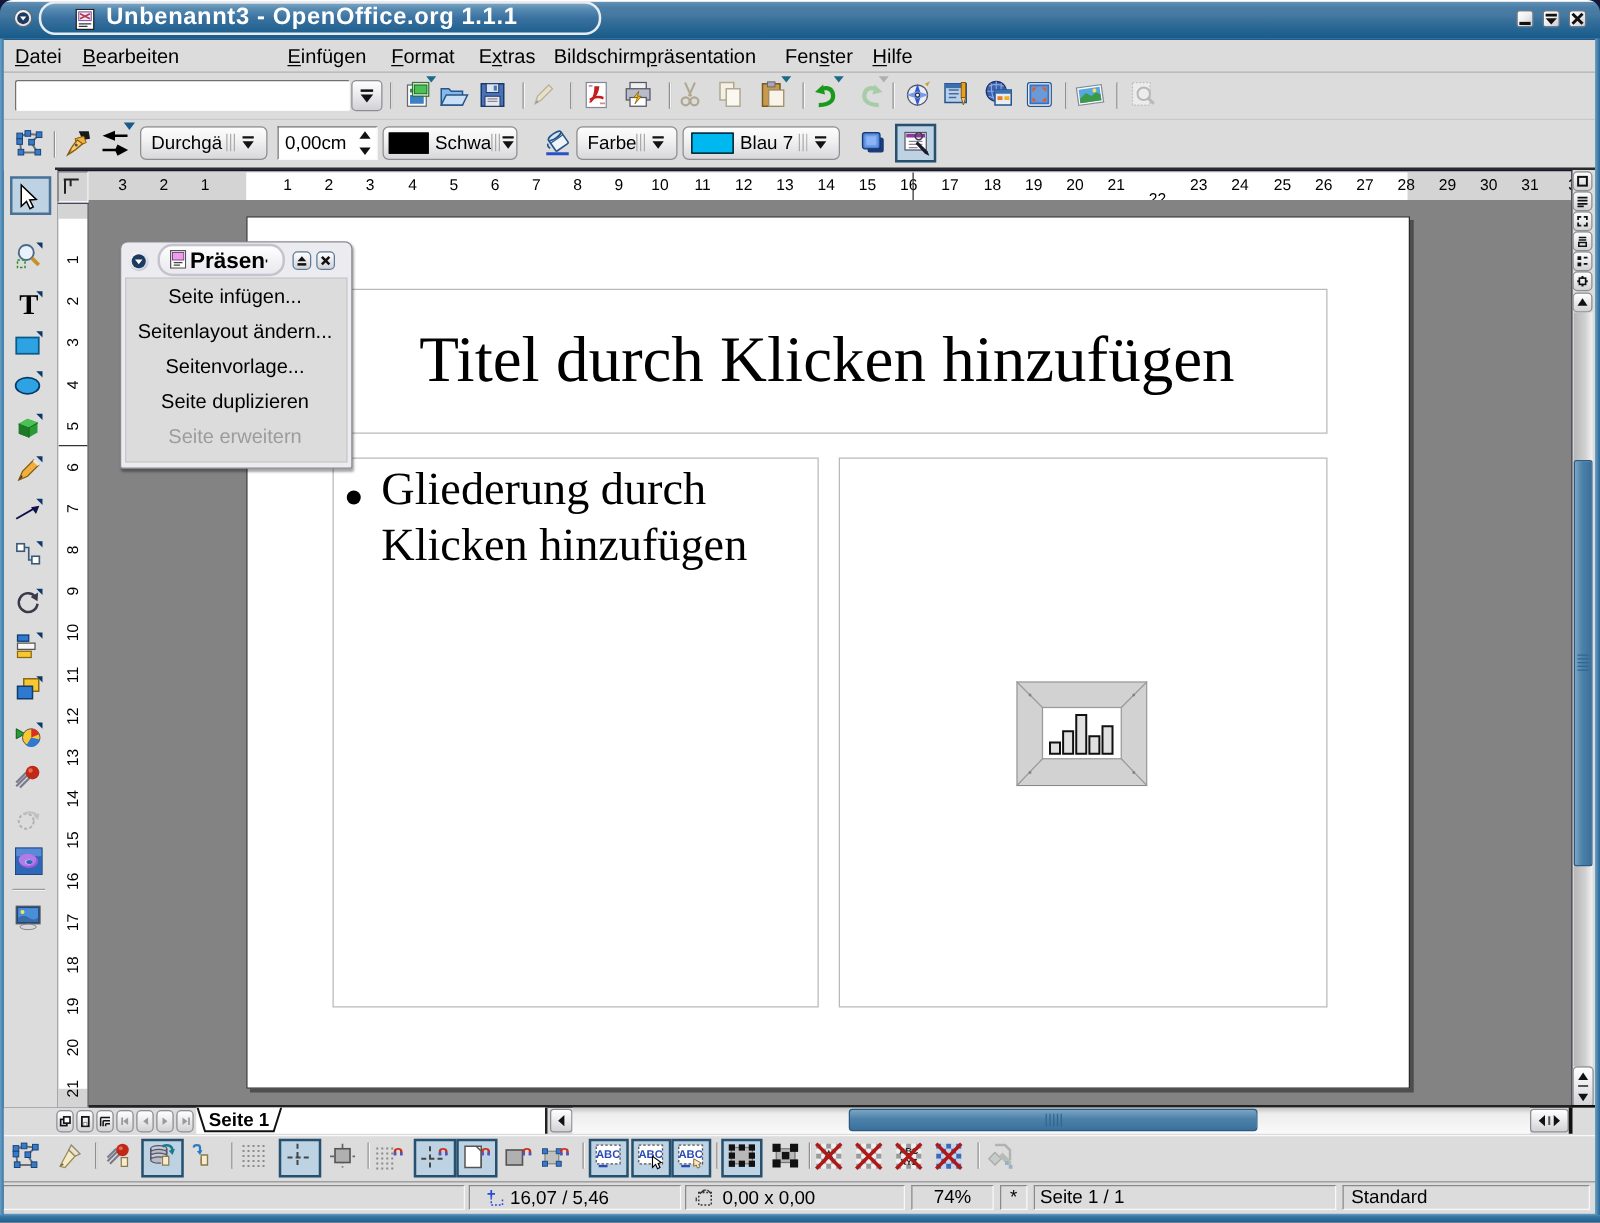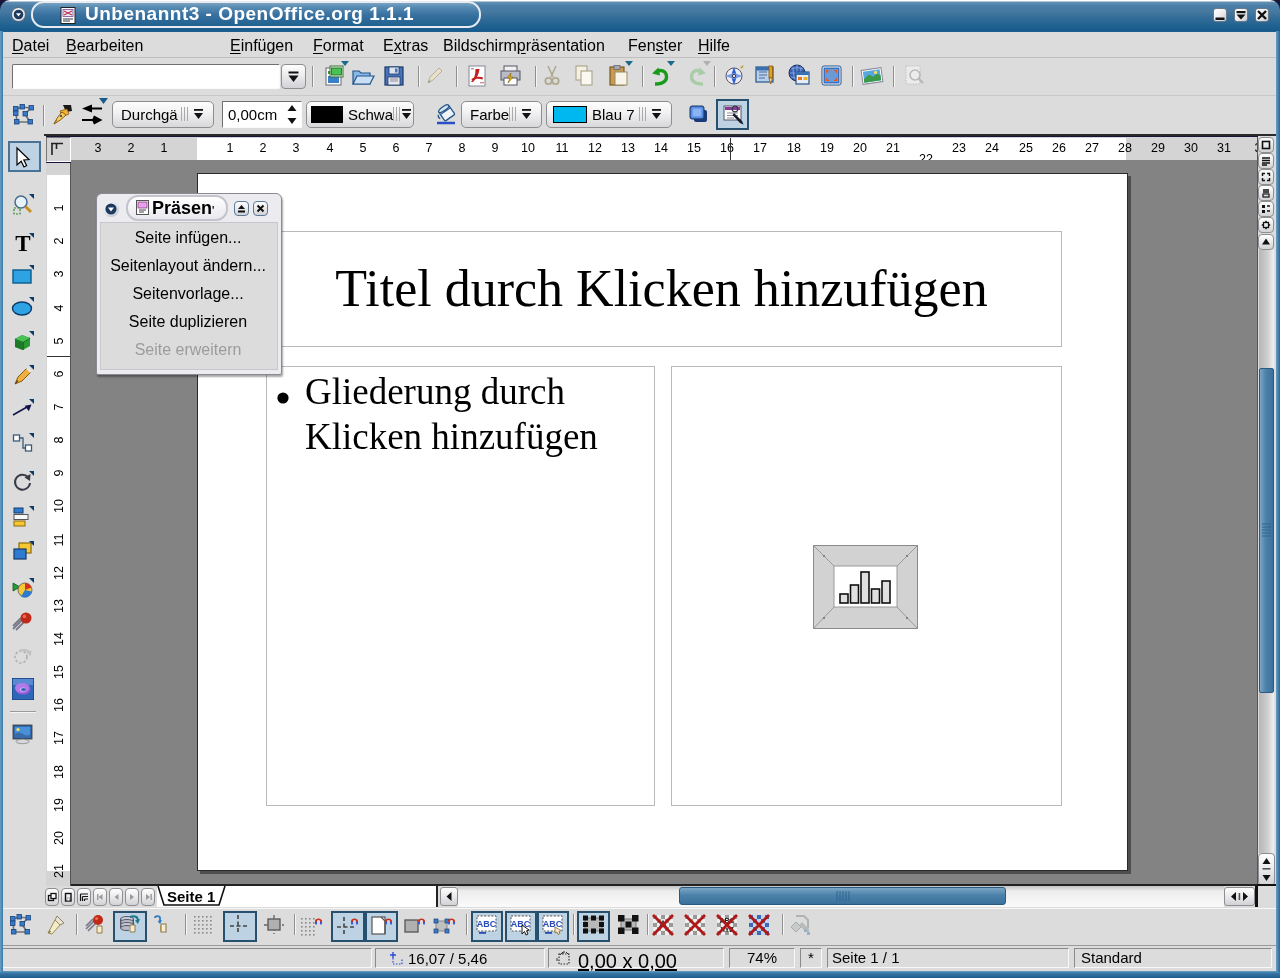--- a/index.html
+++ b/index.html
@@ -1003,21 +1003,21 @@
 
 <div class="abs" id="statusbar"></div>
 <div class="sfield" style="left:2px;top:948px;width:370px;"></div>
 <div class="sfield" style="left:375px;top:948px;width:170px;"></div>
 <div class="sfield" style="left:548px;top:948px;width:176px;"></div>
 <div class="sfield" style="left:729px;top:948px;width:66px;text-align:center;">74%</div>
 <div class="sfield" style="left:800px;top:948px;width:22px;text-align:center;">*</div>
 <div class="sfield" style="left:827px;top:948px;width:242px;padding-left:4px;">Seite 1 / 1</div>
 <div class="sfield" style="left:1074px;top:948px;width:198px;padding-left:6px;">Standard</div>
 <div class="abs" style="left:408px;top:950px;font-size:15px;">16,07 / 5,46</div>
-<div class="abs" style="left:578px;top:950px;font-size:20px;text-decoration:underline;">0,00 x 0,00</div>
+<div class="abs" style="left:578px;top:950px;font-size:15px;">0,00 x 0,00</div>
 
 <svg class="icon" style="left:388px;top:950px;" width="16" height="16" viewBox="0 0 16 16">
     <path d="M2 5 H8 M5 2 V8" stroke="#2a4ad8" stroke-width="1.4"></path>
 <path d="M5 8 V14 M5 14 H14 M14 14 V8 M8 14 H14" stroke="#2a4ad8" stroke-width="1.2" stroke-dasharray="1.5 1.5"></path>
   </svg>
 <svg class="icon" style="left:555px;top:950px;" width="16" height="16" viewBox="0 0 16 16">
     <rect x="4" y="4" width="10" height="10" fill="none" stroke="#333" stroke-width="1.2" stroke-dasharray="1.5 1.5"></rect>
 <path d="M5 5 L8 2 M8 2 L10 2 M8 2 L8 4" stroke="#333" stroke-width="1"></path>
 <path d="M11 2 L14 5" stroke="#333" stroke-width="1"></path>
     <path d="M2 11 L2 8" stroke="#333" stroke-width="1"></path>

